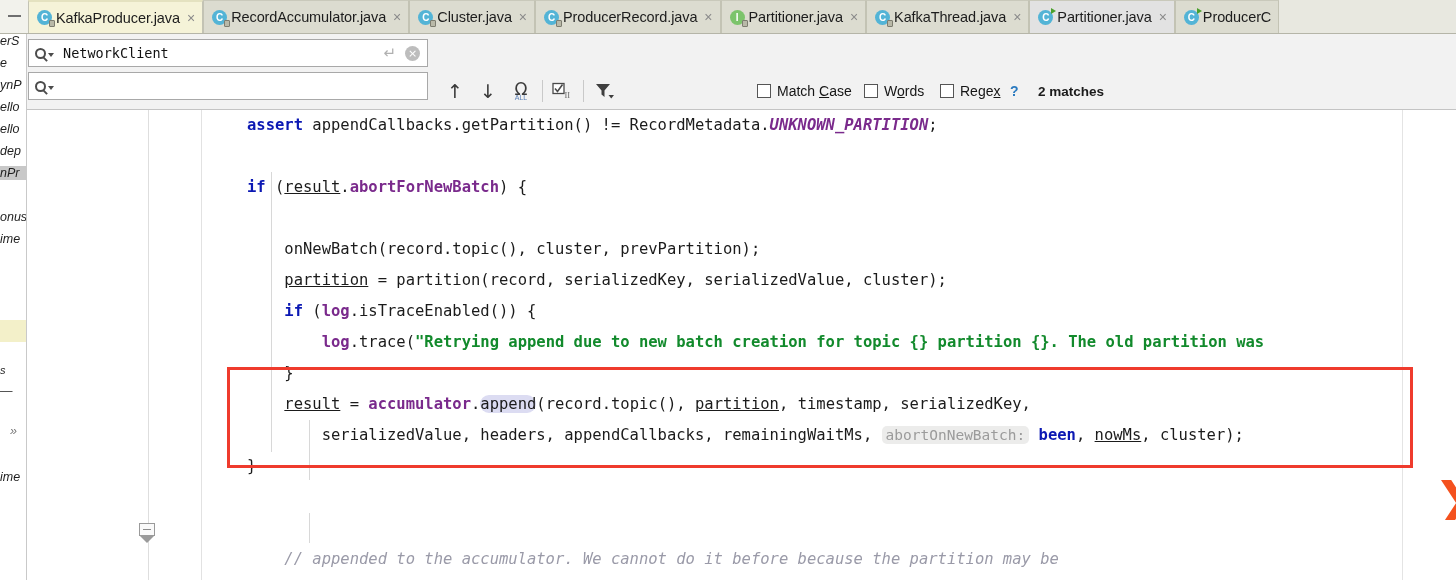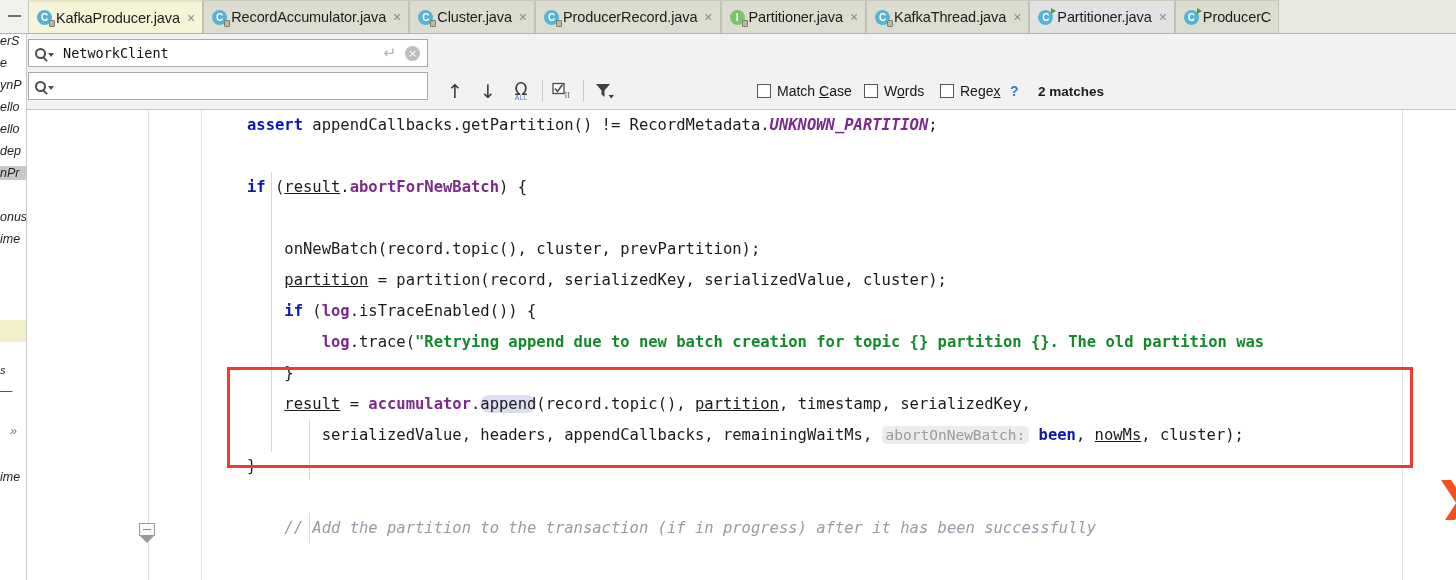--- a/index.html
+++ b/index.html
@@ -397,19 +397,19 @@
     <div class="cl" style="top:248px">    }</div>
 
     <div class="cl" style="top:279px">    <span class="und">result</span> = <span class="fld">accumulator</span>.<span class="occ">append</span>(record.topic(), <span class="und">partition</span>, timestamp, serializedKey,</div>
 
     <div class="cl" style="top:310px">        serializedValue, headers, appendCallbacks, remainingWaitMs, <span class="hint">abortOnNewBatch:</span> <span class="kw">been</span>, <span class="und">nowMs</span>, cluster);</div>
 
     <div class="cl" style="top:341px">}</div>
 
     <div class="cl" style="top:372px"></div>
 
-    <div class="cl" style="top:403px"><span class="cmt">    // Add the partition to the transaction (if in progress) after it has been successfully</span></div>
-
+
+    <div class="cl" style="top:434px"><span class="cmt">    // appended to the accumulator. We cannot do it before because the partition may be</span></div>
   </div>
 </div>
 
 <div id="redbox"></div>
 <div id="orangemark">❯</div>
 
 </body></html>

